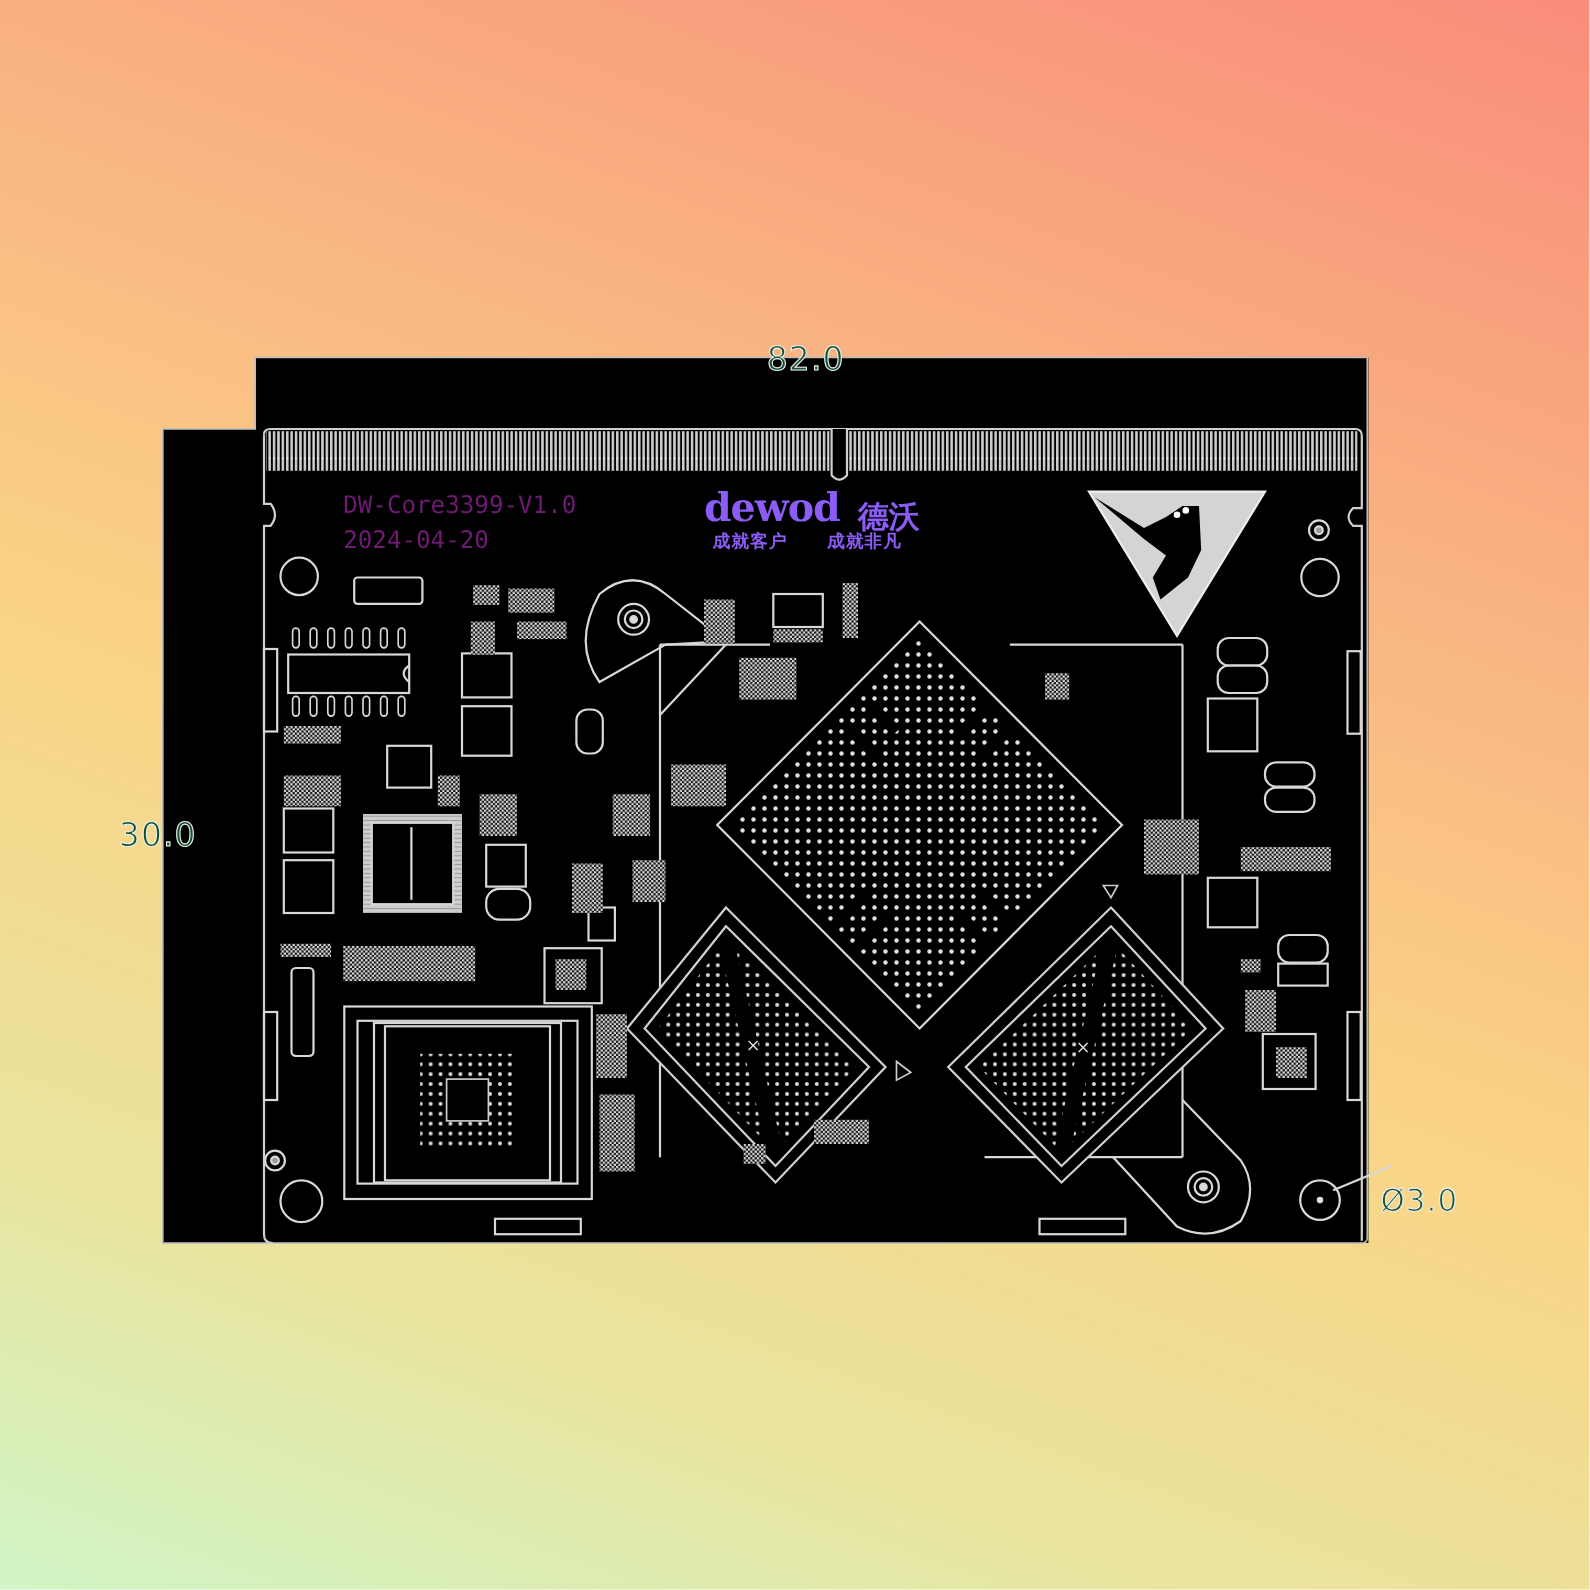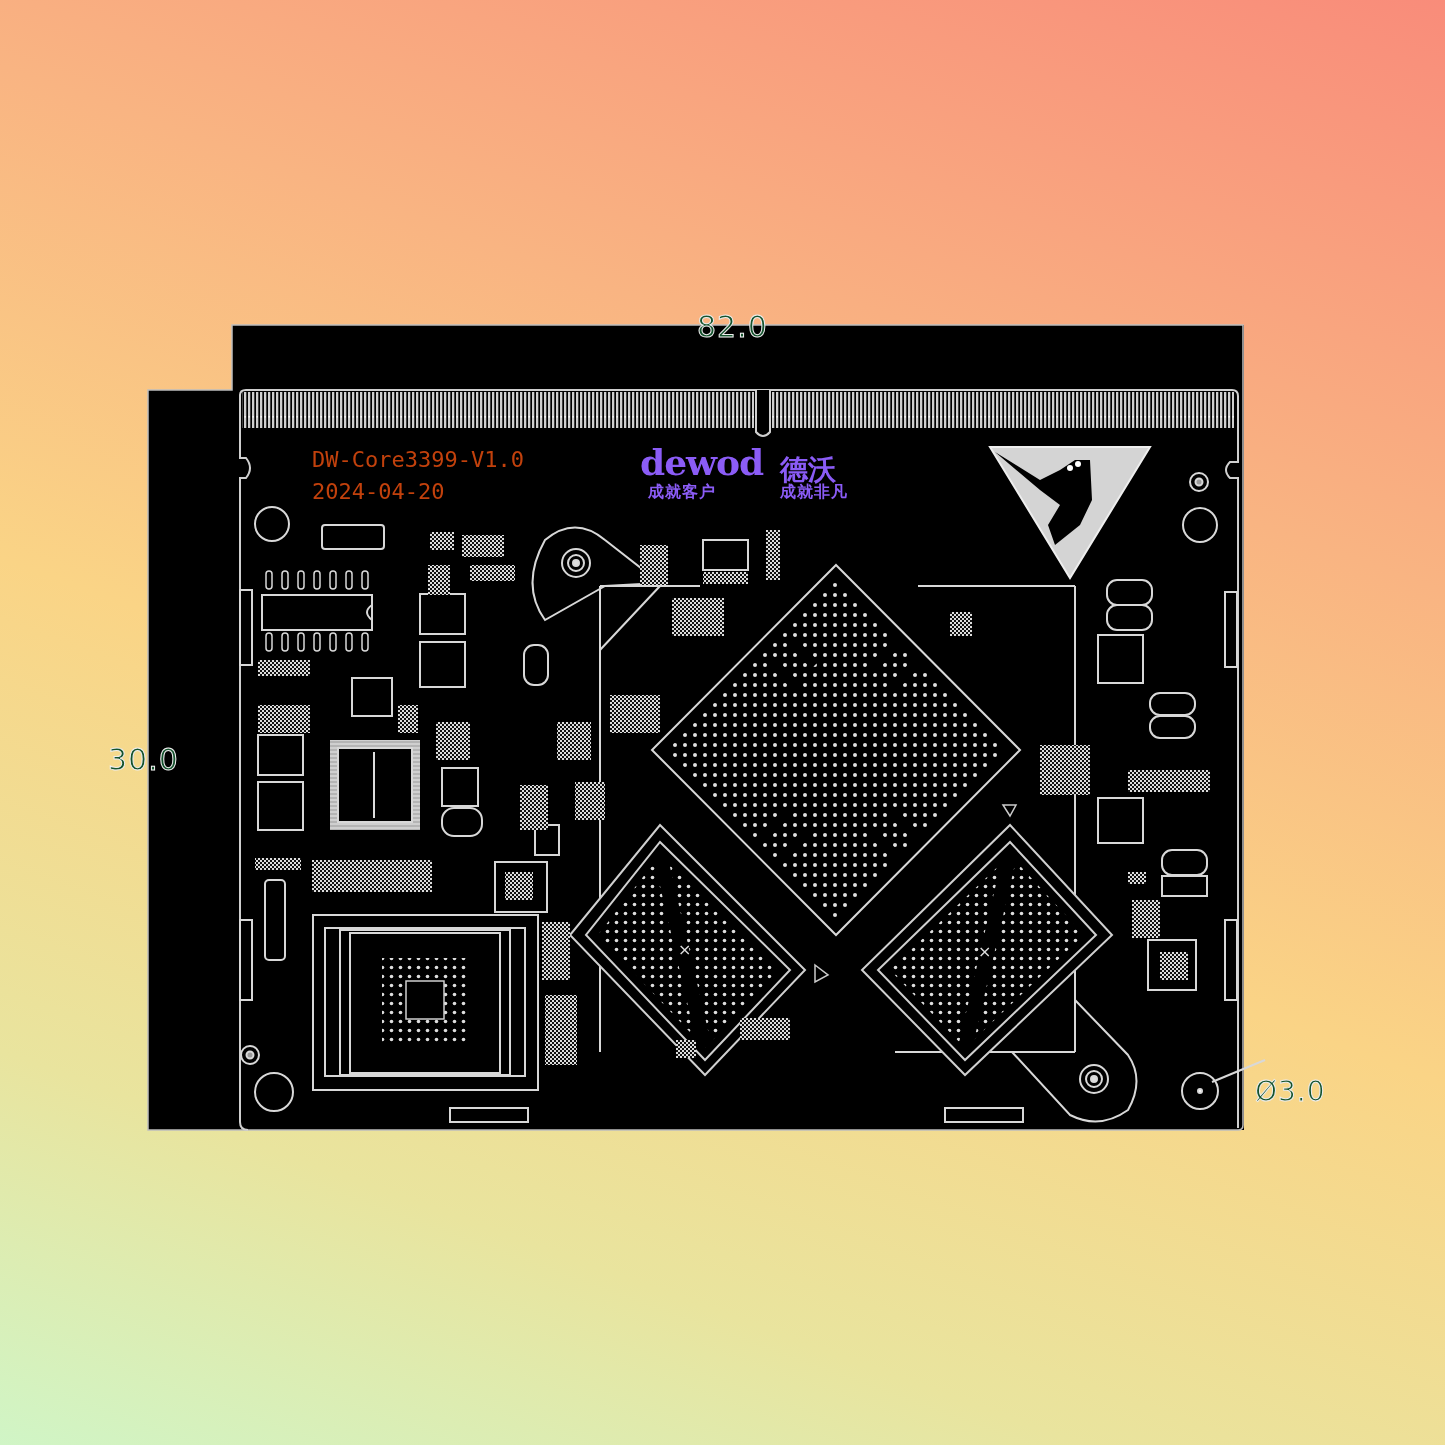--- a/index.html
+++ b/index.html
@@ -7,21 +7,21 @@
     width:1445px; height:1445px; overflow:hidden; position:relative;
     background: linear-gradient(200deg, #f98c7a 0%, #f9b482 30%, #fad486 55%, #e9e49e 80%, #d0f5c6 100%);
     font-family: "DejaVu Sans", sans-serif;
   }
   .canvas { position:absolute; left:0; top:0; width:1445px; height:1445px; }
   .dim-label {
     position:absolute; font-family:"DejaVu Sans", sans-serif; font-size:30px; color:#14532d;
     -webkit-text-stroke: 1px #eee; letter-spacing:1px; line-height:1;
   }
   .silk-text {
-    position:absolute; font-family:"DejaVu Sans Mono", monospace; color:#c2410c; font-size:22px; line-height:1;
+    position:absolute; font-family:"DejaVu Sans Mono", monospace; color:#701a75; font-size:22px; line-height:1;
   }
   .brand { position:absolute; color:#8b5cf6; line-height:1; }
   .brand-main { font-family:"DejaVu Serif", serif; font-weight:bold; font-size:36px; letter-spacing:-1px; }
   .brand-cn { font-family:"DejaVu Sans", sans-serif; font-size:28px; font-weight:bold; }
   .brand-sub { font-family:"DejaVu Sans", sans-serif; font-size:16px; font-weight:bold; letter-spacing:1px; }
 </style>
 </head>
 <body>
 
 <div class="canvas">
@@ -242,14 +242,14 @@
   <div class="dim-label" style="left:1255px; top:1078px; font-size:28px;">Ø3.0</div>
 
   
   <div class="silk-text" style="left:312px; top:449px;">DW-Core3399-V1.0</div>
   <div class="silk-text" style="left:312px; top:481px;">2024-04-20</div>
 
   
   <div class="brand brand-main" style="left:640px; top:444px;">dewod</div>
   <div class="brand brand-cn" style="left:780px; top:456px;">德沃</div>
   <div class="brand brand-sub" style="left:648px; top:484px;">成就客户</div>
-  <div class="brand brand-sub" style="left:752px; top:484px;margin-left:28px;">成就非凡</div>
+  <div class="brand brand-sub" style="left:752px; top:484px;">成就非凡</div>
 </div>
 
 </body></html>

